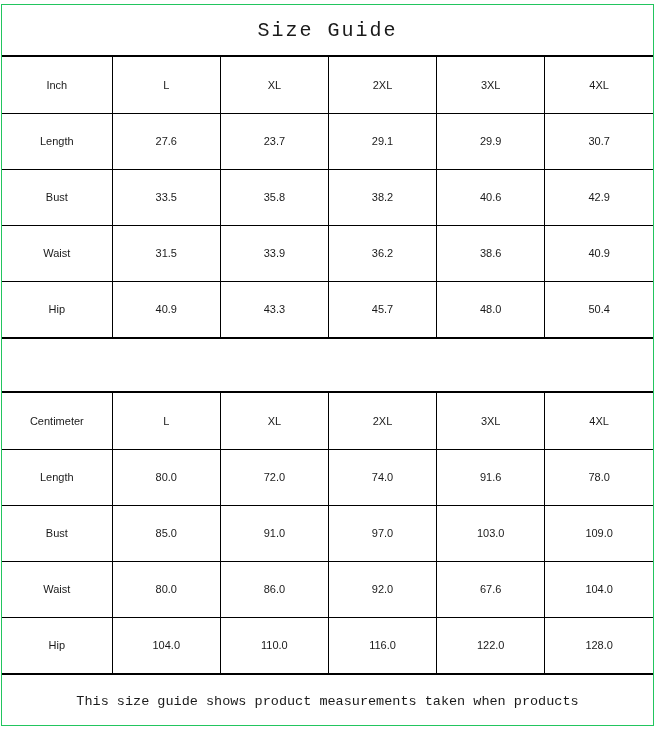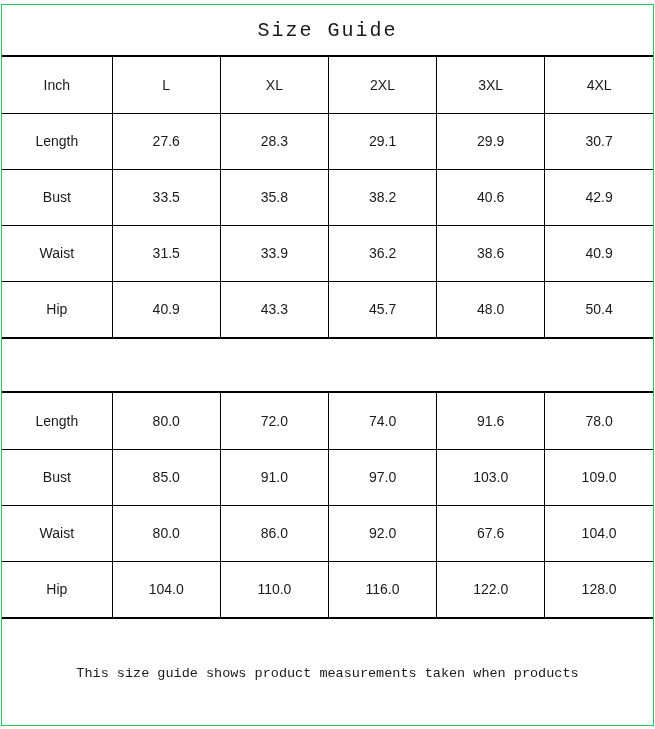--- a/index.html
+++ b/index.html
@@ -57,21 +57,21 @@
     border-collapse: collapse;
     table-layout: fixed;
   }
   .sg-table td {
     box-sizing: border-box;
     height: 56px;
     border-right: 1px solid #000000;
     border-bottom: 1px solid #000000;
     text-align: center;
     vertical-align: middle;
-    font-size: 14px;
+    font-size: 11px;
     font-weight: 400;
     color: #1a1a1a;
     padding: 0 2px;
   }
   .sg-table td:last-child {
     border-right: none;
   }
   .sg-table tr:last-child td {
     border-bottom: none;
   }
@@ -149,21 +149,21 @@
             <td class="unit-cell">Inch</td>
             <td class="size-head">L</td>
             <td class="size-head">XL</td>
             <td class="size-head">2XL</td>
             <td class="size-head">3XL</td>
             <td class="size-head">4XL</td>
           </tr>
           <tr>
             <td class="row-label">Length</td>
             <td>27.6</td>
-            <td>28.3</td>
+            <td>23.7</td>
             <td>29.1</td>
             <td>29.9</td>
             <td>30.7</td>
           </tr>
           <tr>
             <td class="row-label">Bust</td>
             <td>33.5</td>
             <td>35.8</td>
             <td>38.2</td>
             <td>40.6</td>
@@ -195,20 +195,28 @@
       <table class="sg-table">
         <colgroup>
           <col class="col-label">
             <col class="col-data">
             <col class="col-data">
           <col class="col-data">
             <col class="col-data">
             <col class="col-data">
         </colgroup>
         <tbody>
+          <tr class="head-row">
+            <td class="unit-cell">Centimeter</td>
+            <td class="size-head">L</td>
+            <td class="size-head">XL</td>
+            <td class="size-head">2XL</td>
+            <td class="size-head">3XL</td>
+            <td class="size-head">4XL</td>
+          </tr>
           <tr>
             <td class="row-label">Length</td>
             <td>80.0</td>
             <td>72.0</td>
             <td>74.0</td>
             <td>91.6</td>
             <td>78.0</td>
           </tr>
           <tr>
             <td class="row-label">Bust</td>

